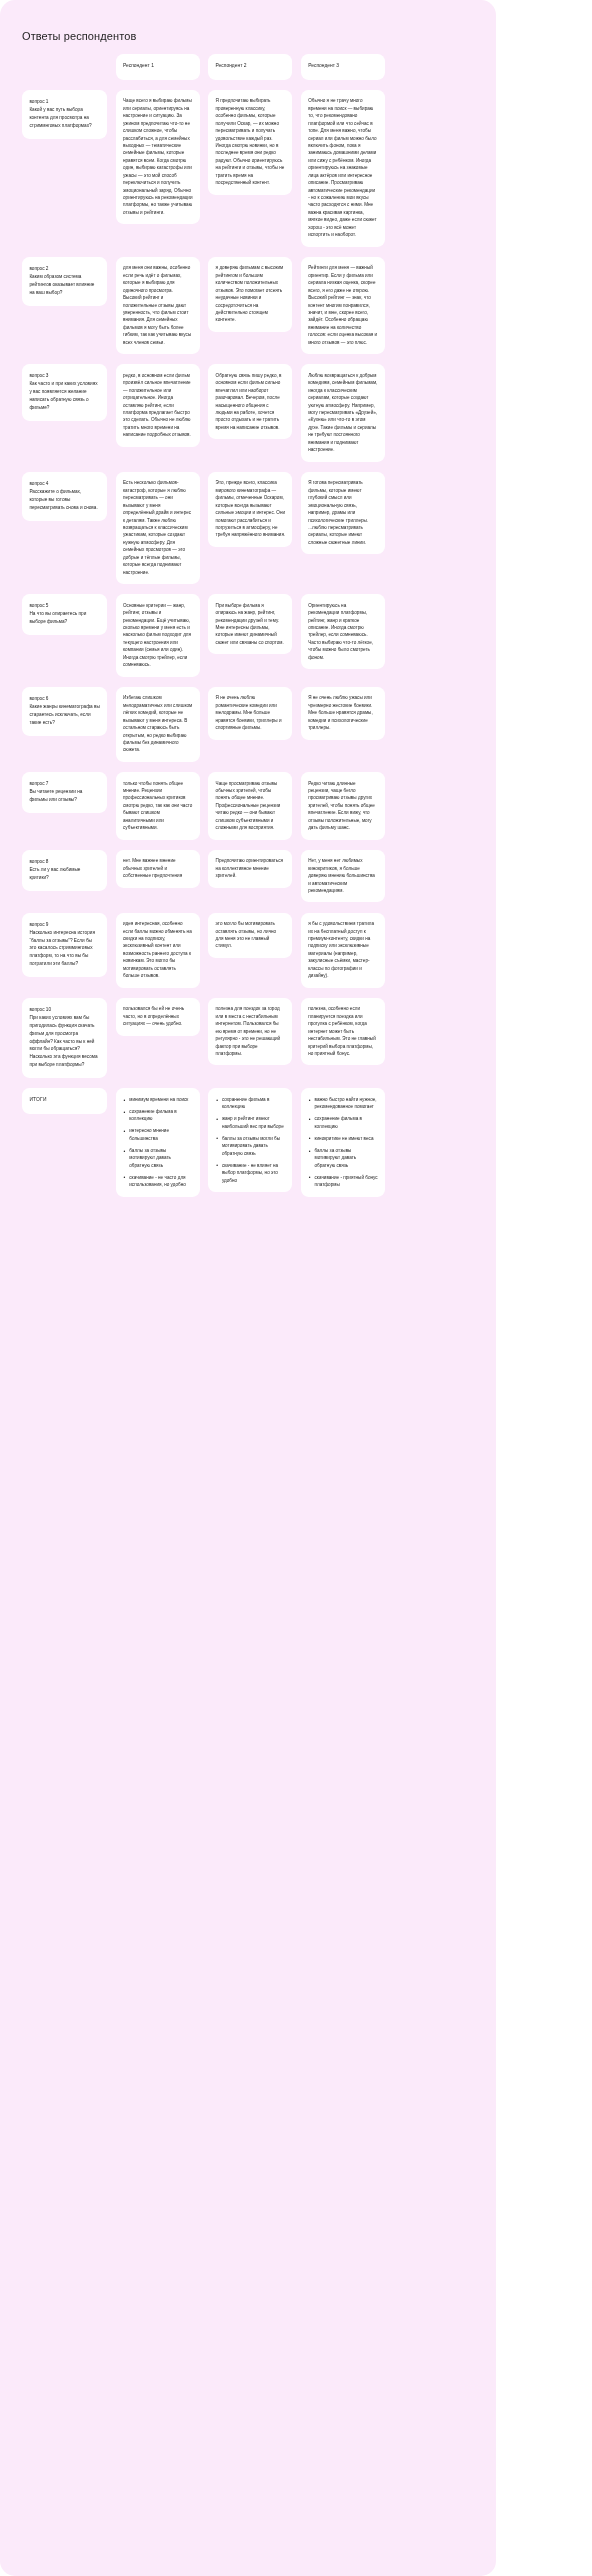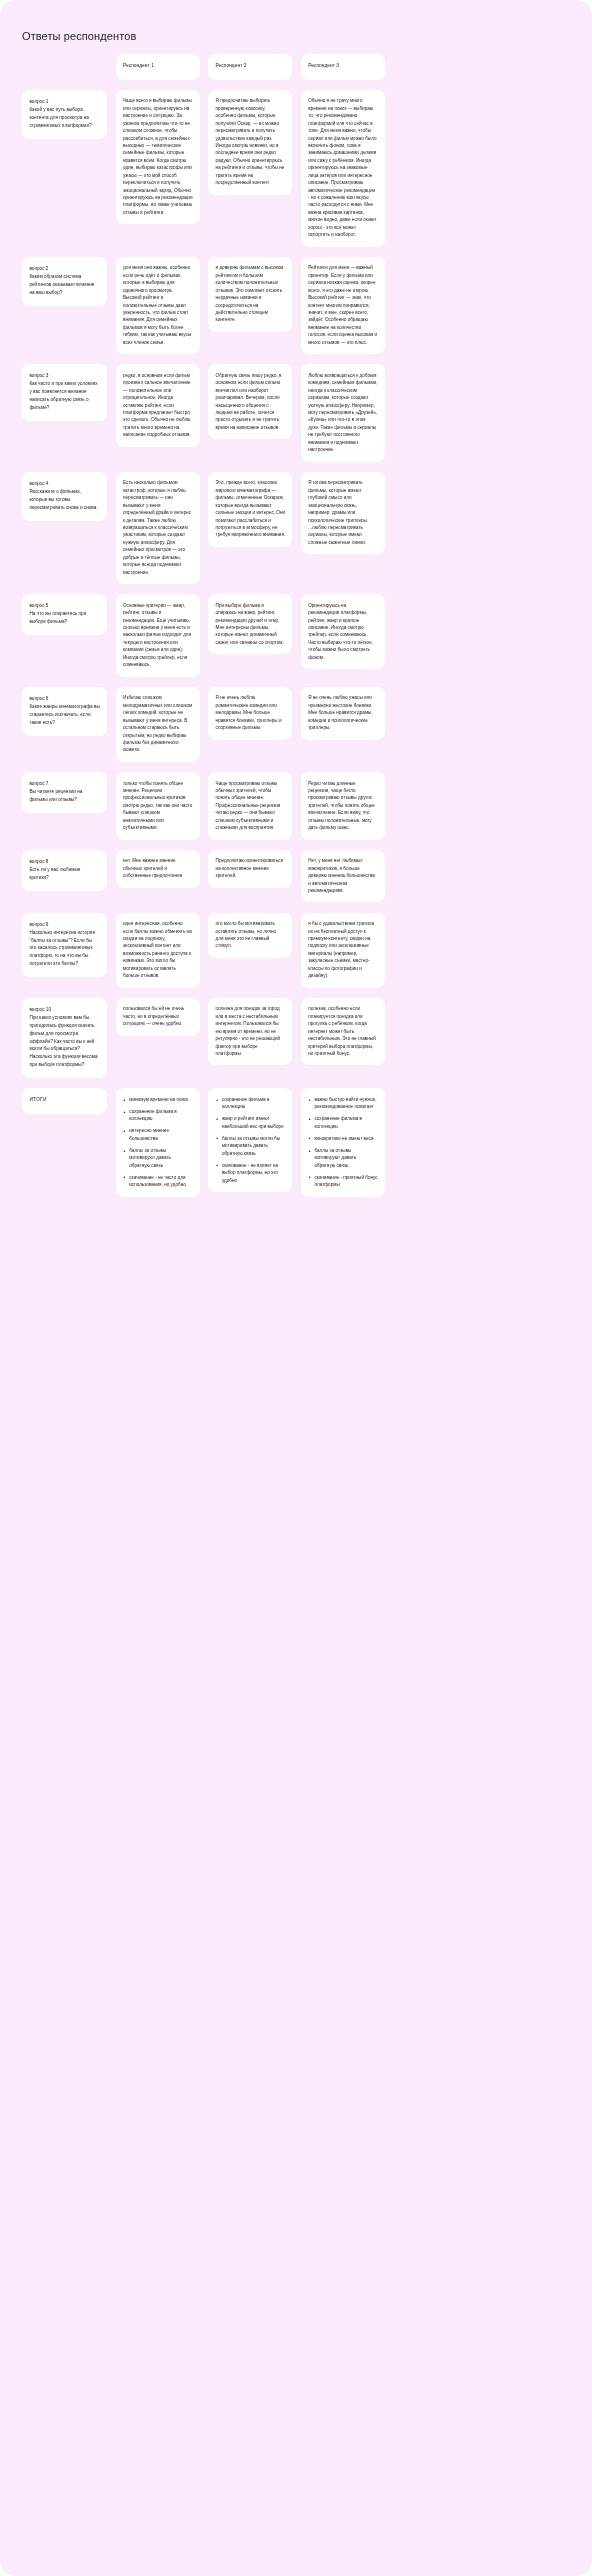--- a/index.html
+++ b/index.html
@@ -4,21 +4,21 @@
 <style>
   * { box-sizing: border-box; margin: 0; padding: 0; }
   html, body {
     background: #ffffff;
   }
   body {
     font-family: "Liberation Sans", "DejaVu Sans", sans-serif;
     width: 592px;
   }
   .board {
-    width: 592px;
+    width: 496px;
     min-height: 2576px;
     background: #fbeafa;
     border-radius: 15px;
     padding: 0 0 25px 0;
     position: relative;
     overflow: hidden;
   }
   .page-title {
     font-size: 11px;
     color: #1f1f1f;

